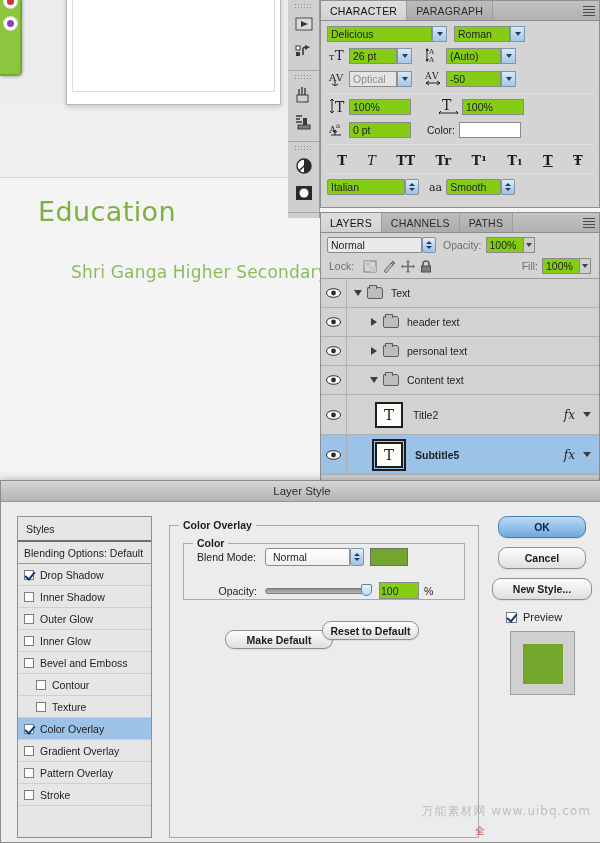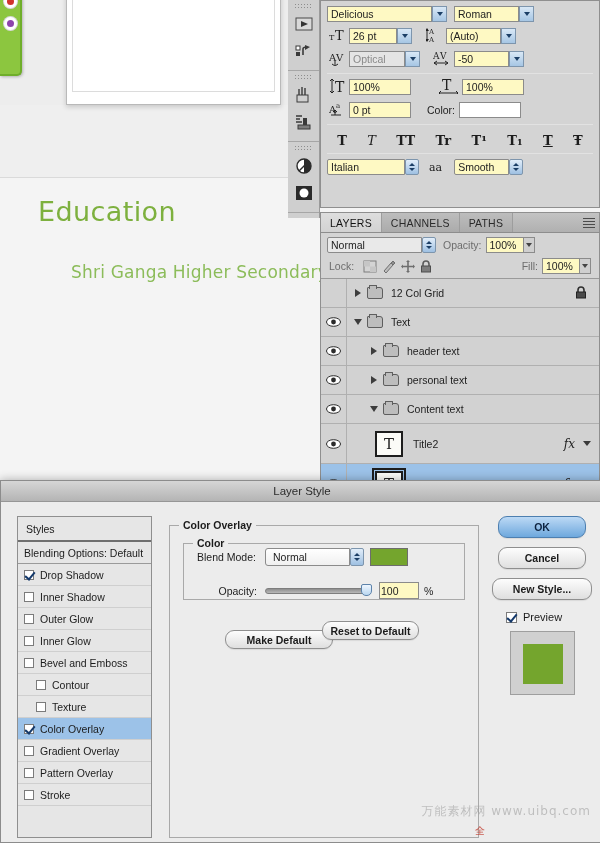--- a/index.html
+++ b/index.html
@@ -58,21 +58,21 @@
     border-right:1px solid #9d9d9d; background:linear-gradient(#bdbdbd,#ababab); letter-spacing:.2px;
   }
   .ptab.active { background:linear-gradient(#dedede,#d2d2d2); color:#111; }
   .panel-menu { position:absolute; right:4px; top:5px; width:12px; height:10px; }
   .panel-menu span { display:block; height:1px; background:#4b4b4b; margin-bottom:2px; }
 
   .row { display:flex; align-items:center; }
 
   
   .fld {
-    background:#fef9c3; border:1px solid #8b8b8b; height:16px; font-size:10.5px;
+    background:#84cc16; border:1px solid #8b8b8b; height:16px; font-size:10.5px;
     display:flex; align-items:center; padding:0 3px; color:#222; overflow:hidden; white-space:nowrap;
   }
   .fld.gray { background:#e4e4e4; color:#8a8a8a; }
   .arrowbtn {
     width:15px; height:16px; border:1px solid #7d95ad;
     background:linear-gradient(#d9e8f6,#a6c6e4); display:flex; align-items:center; justify-content:center;
   }
   .arrowbtn:after { content:""; border-left:3.5px solid transparent; border-right:3.5px solid transparent; border-top:4px solid #1c3f66; }
   .stepbtn {
     width:14px; height:16px; border:1px solid #7d95ad; border-radius:2px;
@@ -251,28 +251,38 @@
     <div class="dock-btn">
       <svg width="18" height="18" viewBox="0 0 18 18">
           <rect x="1" y="2" width="16" height="14" fill="#2a2a2a"></rect>
           <circle cx="9" cy="9" r="4.5" fill="#fff"></circle>
         </svg>
     </div>
   </div>
 </div>
 
 <div class="panel" id="panel-character">
+  <div class="panel-tabs">
+    <div class="ptab active">CHARACTER</div>
+    <div class="ptab">PARAGRAPH</div>
+    <div class="panel-menu">
+        <span></span>
+        <span></span>
+        <span></span>
+        <span></span>
+      </div>
+  </div>
 
   <div id="char-body">
 
     <div class="row char-row">
       <div class="fld" style="width:105px">Delicious</div>
       <div class="arrowbtn"></div>
       <div style="width:7px"></div>
-      <div class="fld" style="width:65px">Roman</div>
+      <div class="fld" style="width:56px">Roman</div>
       <div class="arrowbtn"></div>
     </div>
 
     <div class="row char-row">
       <div style="width:22px;text-align:center" class="glyph">
         <svg width="18" height="15" viewBox="0 0 18 15">
             <text x="0" y="13" font-family="DejaVu Serif, serif" font-size="8" fill="#222">T</text>
             <text x="6" y="13" font-family="DejaVu Serif, serif" font-size="13" fill="#222">T</text>
           </svg>
       </div>
@@ -293,21 +303,21 @@
     </div>
 
     <div class="row char-row">
       <div style="width:22px;text-align:center">
         <svg width="18" height="16" viewBox="0 0 18 16">
             <text x="0" y="11" font-family="DejaVu Serif, serif" font-size="10" fill="#222">A</text>
             <text x="7" y="11" font-family="DejaVu Serif, serif" font-size="10" fill="#222">V</text>
             <path d="M6 11 L6 15 M3 14 l3 2 3-2" stroke="#222" stroke-width="1" fill="none"></path>
           </svg>
       </div>
-      <div class="fld gray" style="width:56px">Optical</div>
+      <div class="fld gray" style="width:48px">Optical</div>
       <div class="arrowbtn"></div>
       <div style="width:12px"></div>
       <div style="width:22px;text-align:center">
         <svg width="20" height="16" viewBox="0 0 20 16">
             <text x="0" y="9" font-family="DejaVu Serif, serif" font-size="9" fill="#222">A</text>
             <text x="7" y="9" font-family="DejaVu Serif, serif" font-size="9" fill="#222">V</text>
             <path d="M1 13 L15 13 M1 13 l3 -2 M1 13 l3 2 M15 13 l-3 -2 M15 13 l-3 2" stroke="#222" stroke-width="1" fill="none"></path>
           </svg>
       </div>
       <div class="fld" style="width:55px">-50</div>
@@ -364,21 +374,21 @@
 
   <div class="sep" style="margin:0 6px 5px"></div>
 
   <div class="row" style="padding:0 6px">
     <div class="fld" style="width:78px;border-radius:2px 0 0 2px">Italian</div>
     <div class="stepbtn">
         <i class="up"></i>
         <i class="dn"></i>
       </div>
     <div style="width:10px"></div>
-    <div style="font-family:'DejaVu Serif',serif;font-size:11px;margin-right:12px">aa</div>
+    <div style="font-family:'DejaVu Serif',serif;font-size:11px;margin-right:4px">aa</div>
     <div class="fld" style="width:55px;border-radius:2px 0 0 2px">Smooth</div>
     <div class="stepbtn">
         <i class="up"></i>
         <i class="dn"></i>
       </div>
   </div>
 </div>
 
 <div class="panel" id="panel-layers">
   <div class="panel-tabs">
@@ -437,34 +447,20 @@
       <div class="lyr-label" style="margin-left:auto;margin-right:4px">Fill:</div>
       <div class="fld" style="width:38px">100%</div>
       <div style="width:11px;height:16px;border:1px solid #8b8b8b;border-left:0;background:#cfcfcf;display:flex;align-items:center;justify-content:center;margin-right:2px">
         <i style="display:block;width:0;height:0;border-left:3px solid transparent;border-right:3px solid transparent;border-top:4px solid #444"></i>
       </div>
     </div>
   </div>
 
   <div id="layer-list">
 
-    <div class="layer-row">
-      <div class="eye-cell"></div>
-      <div style="width:18px;display:flex;justify-content:center;margin-left:2px">
-          <div class="tri"></div>
-        </div>
-      <div class="folder"></div>
-      <div class="lname" style="margin-left:8px">12 Col Grid</div>
-      <div style="margin-left:auto;margin-right:12px">
-        <svg width="12" height="13" viewBox="0 0 12 13">
-            <path d="M3 6 V4 a3 3 0 0 1 6 0 V6" fill="none" stroke="#2f2f2f" stroke-width="1.6"></path>
-            <rect x="1.5" y="6" width="9" height="6" fill="#4a4a4a" stroke="#222"></rect>
-          </svg>
-      </div>
-    </div>
 
     <div class="layer-row">
       <div class="eye-cell">
         <svg width="15" height="10" viewBox="0 0 15 10">
             <ellipse cx="7.5" cy="5" rx="7" ry="4.3" fill="#fff" stroke="#2b2b2b"></ellipse>
             <circle cx="7.5" cy="5" r="2.4" fill="#2b2b2b"></circle>
           </svg>
       </div>
       <div style="width:18px;display:flex;justify-content:center;margin-left:2px">
           <div class="tri open"></div>

